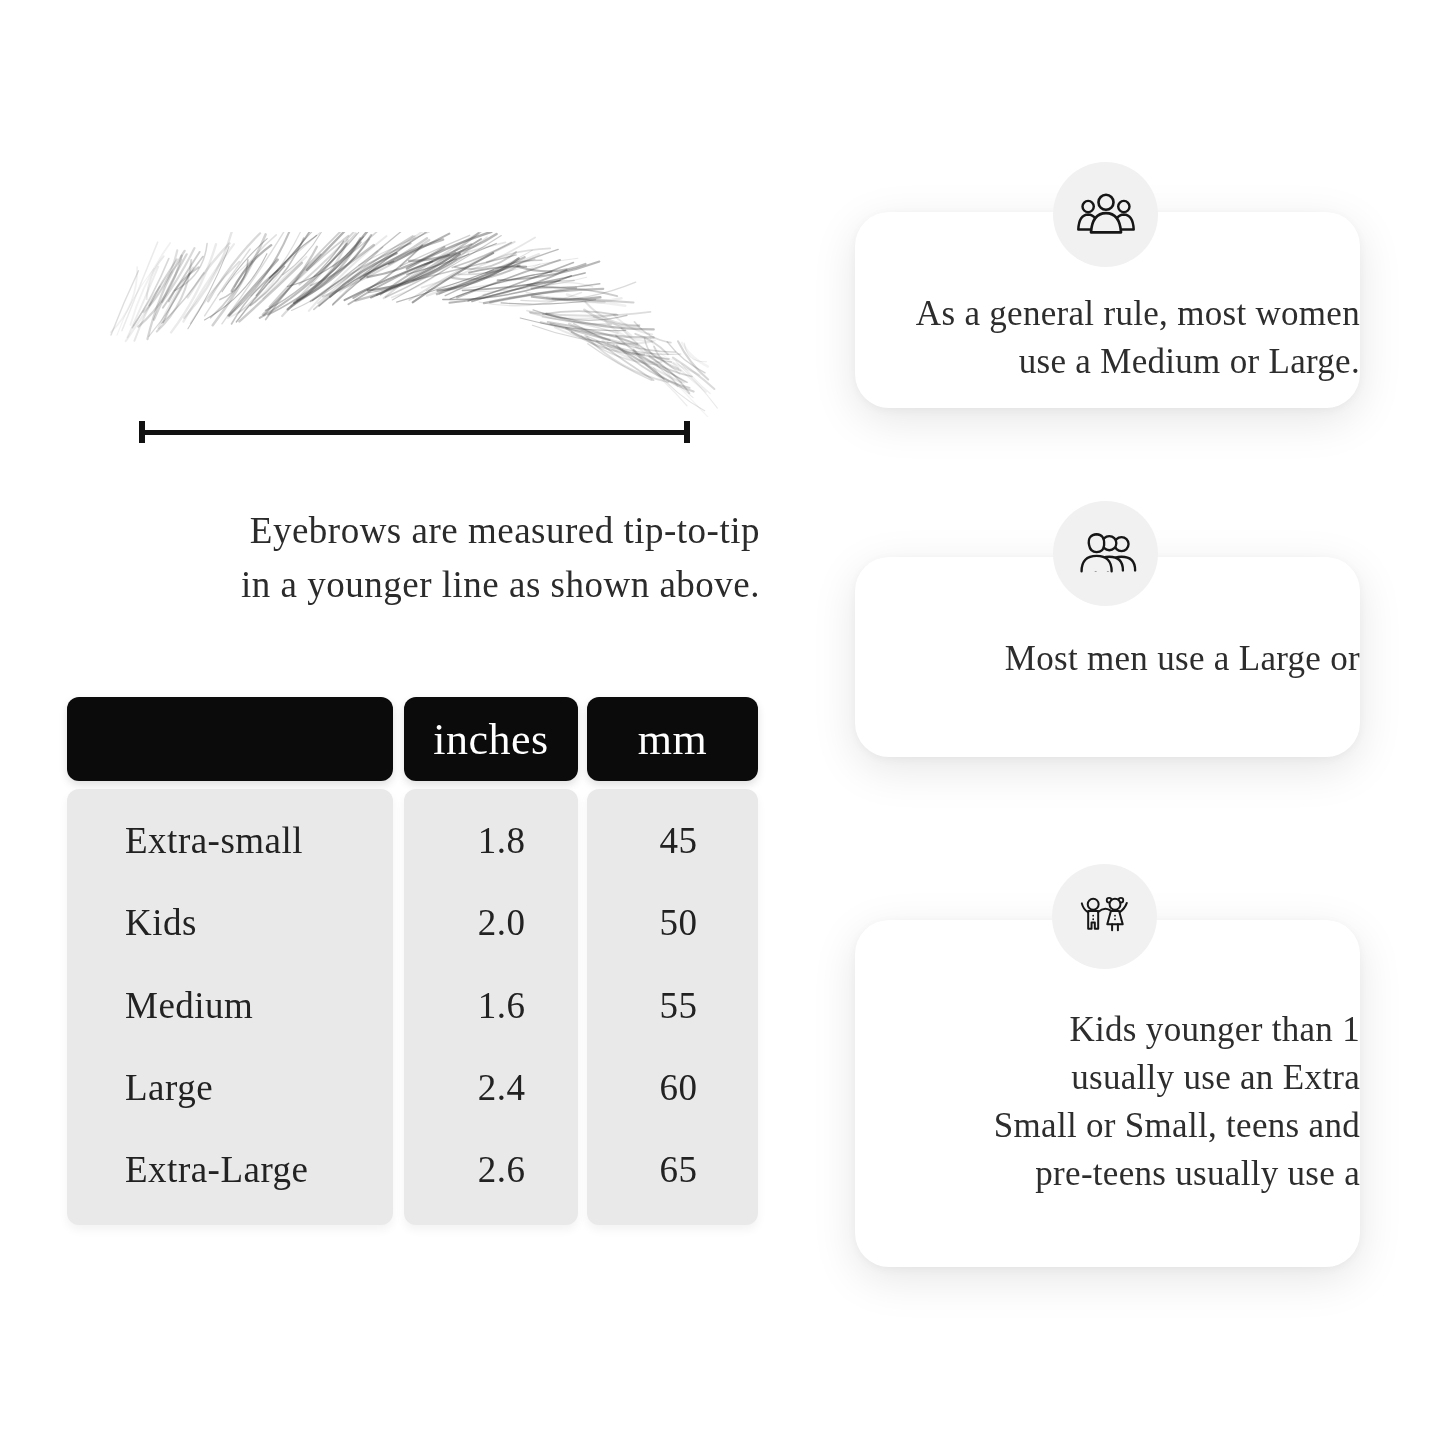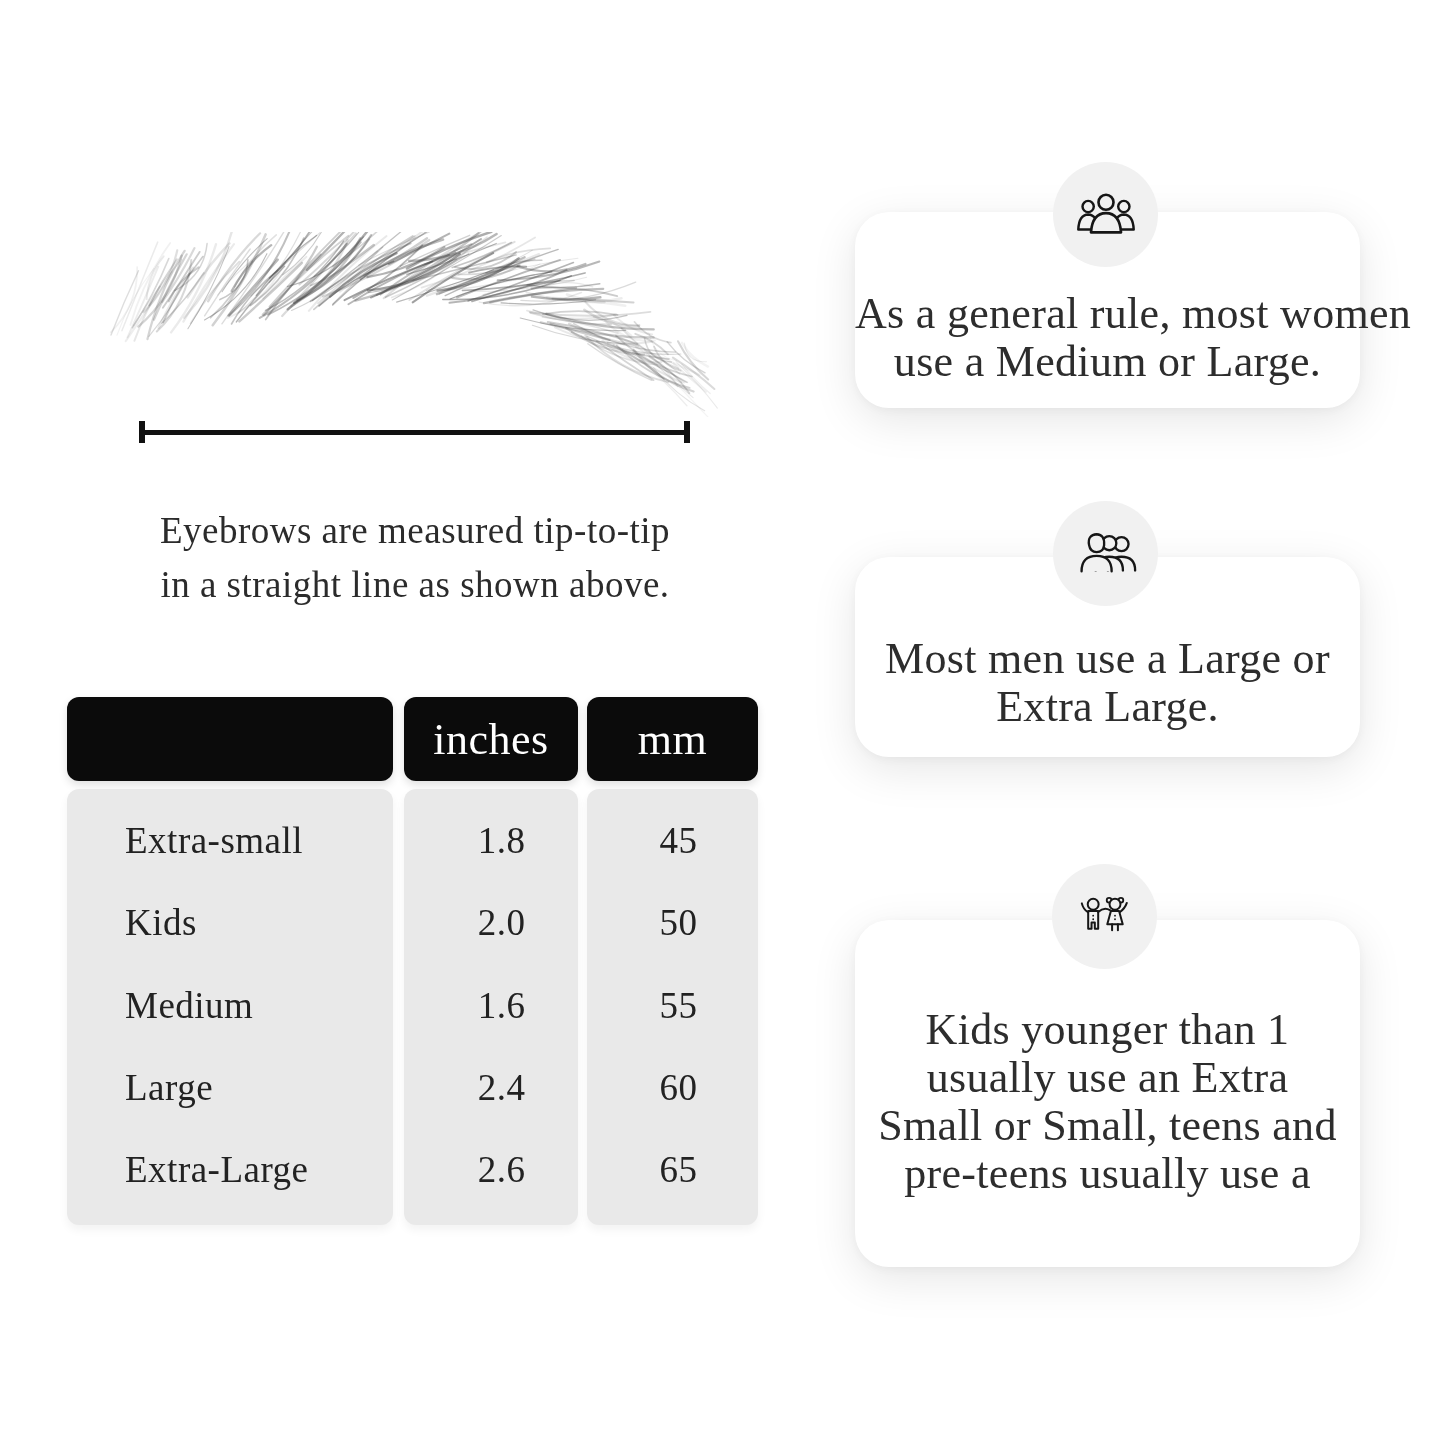--- a/index.html
+++ b/index.html
@@ -6,21 +6,21 @@
   .page{
     position:relative;width:1445px;height:1445px;background:#ffffff;overflow:hidden;
     font-family:"Liberation Serif","DejaVu Serif",serif;color:#2b2b2b;
   }
   
   .brow-svg{position:absolute;left:105px;top:232px;width:655px;height:185px;}
   .measure-bar{position:absolute;left:142px;top:430px;width:545px;height:5px;background:#111;}
   .measure-cap{position:absolute;top:421px;width:6px;height:22px;background:#111;}
   .cap-left{left:139px;} .cap-right{left:684px;}
   .caption{
-    position:absolute;left:70px;top:504px;width:690px;text-align:center;
+    position:absolute;left:70px;top:504px;width:690px;text-align:right;
     font-size:37px;line-height:54px;color:#2b2b2b;letter-spacing:0.5px;
   }
   .caption div{white-space:nowrap;}
   
   .tblock{position:absolute;border-radius:12px;}
   .thead{background:#0b0b0b;top:697px;height:84px;box-shadow:0 4px 8px rgba(0,0,0,.12);
          color:#fff;font-size:44px;display:flex;align-items:center;justify-content:center;letter-spacing:0.5px;}
   .tbody{background:#e9e9e9;top:789px;height:436px;box-shadow:0 5px 10px rgba(0,0,0,.05);}
   .col1{left:67px;width:326px;} .col2{left:404px;width:174px;} .col3{left:587px;width:171px;align-items:center;}
   .rows{
@@ -32,21 +32,21 @@
   .cell.label{padding-left:58px;}
   .cell.num{text-align:center;}
   
   .card{
     position:absolute;left:855px;width:505px;background:#ffffff;border-radius:34px;
     box-shadow:0 12px 45px rgba(0,0,0,.10),0 2px 10px rgba(0,0,0,.04);
   }
   .card-1{top:212px;height:196px;}
   .card-2{top:557px;height:200px;}
   .card-3{top:920px;height:347px;}
-  .card-text{position:absolute;left:0;width:100%;text-align:center;font-size:44px;line-height:48px;color:#2d2d2d;letter-spacing:0.3px;}
+  .card-text{position:absolute;left:0;width:100%;text-align:right;font-size:35px;line-height:48px;color:#2d2d2d;letter-spacing:0.3px;}
   .card-1 .card-text{top:78px;} .card-2 .card-text{top:78px;} .card-3 .card-text{top:86px;}
   .card-text div{white-space:nowrap;}
   .badge{
     position:absolute;width:105px;height:105px;border-radius:50%;background:#f1f1f1;z-index:3;
     display:flex;align-items:center;justify-content:center;
   }
   .badge-1{left:1053px;top:162px;}
   .badge-2{left:1053px;top:501px;}
   .badge-3{left:1052px;top:864px;}
   .badge svg{display:block;}
@@ -278,21 +278,21 @@
     </svg>
 
   <div>
     <div class="measure-cap cap-left"></div>
     <div class="measure-bar"></div>
     <div class="measure-cap cap-right"></div>
   </div>
 
   <div class="caption">
     <div>Eyebrows are measured tip-to-tip</div>
-    <div>in a straight line as shown above.</div>
+    <div>in a younger line as shown above.</div>
   </div>
 
   <div class="tblock thead col1"></div>
   <div class="tblock thead col2">
     <span>inches</span>
   </div>
   <div class="tblock thead col3">
     <span>mm</span>
   </div>
 
@@ -347,21 +347,20 @@
       <circle class="icf" cx="33" cy="12" r="8"></circle>
       <circle class="ic" cx="33" cy="12" r="8" stroke-width="2.8"></circle>
       <path class="icf" d="M17,44 C18,30 24,23.5 33,23.5 C42,23.5 48,30 49,44 Z"></path>
       <path class="ic" d="M17,44 C18,30 24,23.5 33,23.5 C42,23.5 48,30 49,44 Z" stroke-width="2.8"></path>
     </svg>
   </div>
 
   <div class="card card-2">
     <div class="card-text">
       <div>Most men use a Large or</div>
-      <div>Extra Large.</div>
     </div>
   </div>
   <div class="badge badge-2">
     <svg width="62" height="47" viewBox="0 0 66 50">
       <path class="icf" d="M35,43 C35,32.5 40,28.5 49.5,28.5 C59,28.5 64,32.5 64,43 Z"></path>
       <circle class="icf" cx="49.5" cy="15" r="7.5"></circle>
       <circle class="ic" cx="49.5" cy="15" r="7.5" stroke-width="2.5"></circle>
       <path class="ic" d="M35,43 C35,32.5 40,28.5 49.5,28.5 C59,28.5 64,32.5 64,43" stroke-width="2.5"></path>
       <path class="icf" d="M22,43 C22,32.5 27,28.5 36.5,28.5 C46,28.5 51,32.5 51,43 Z"></path>
       <circle class="icf" cx="36.5" cy="14" r="7.5"></circle>

